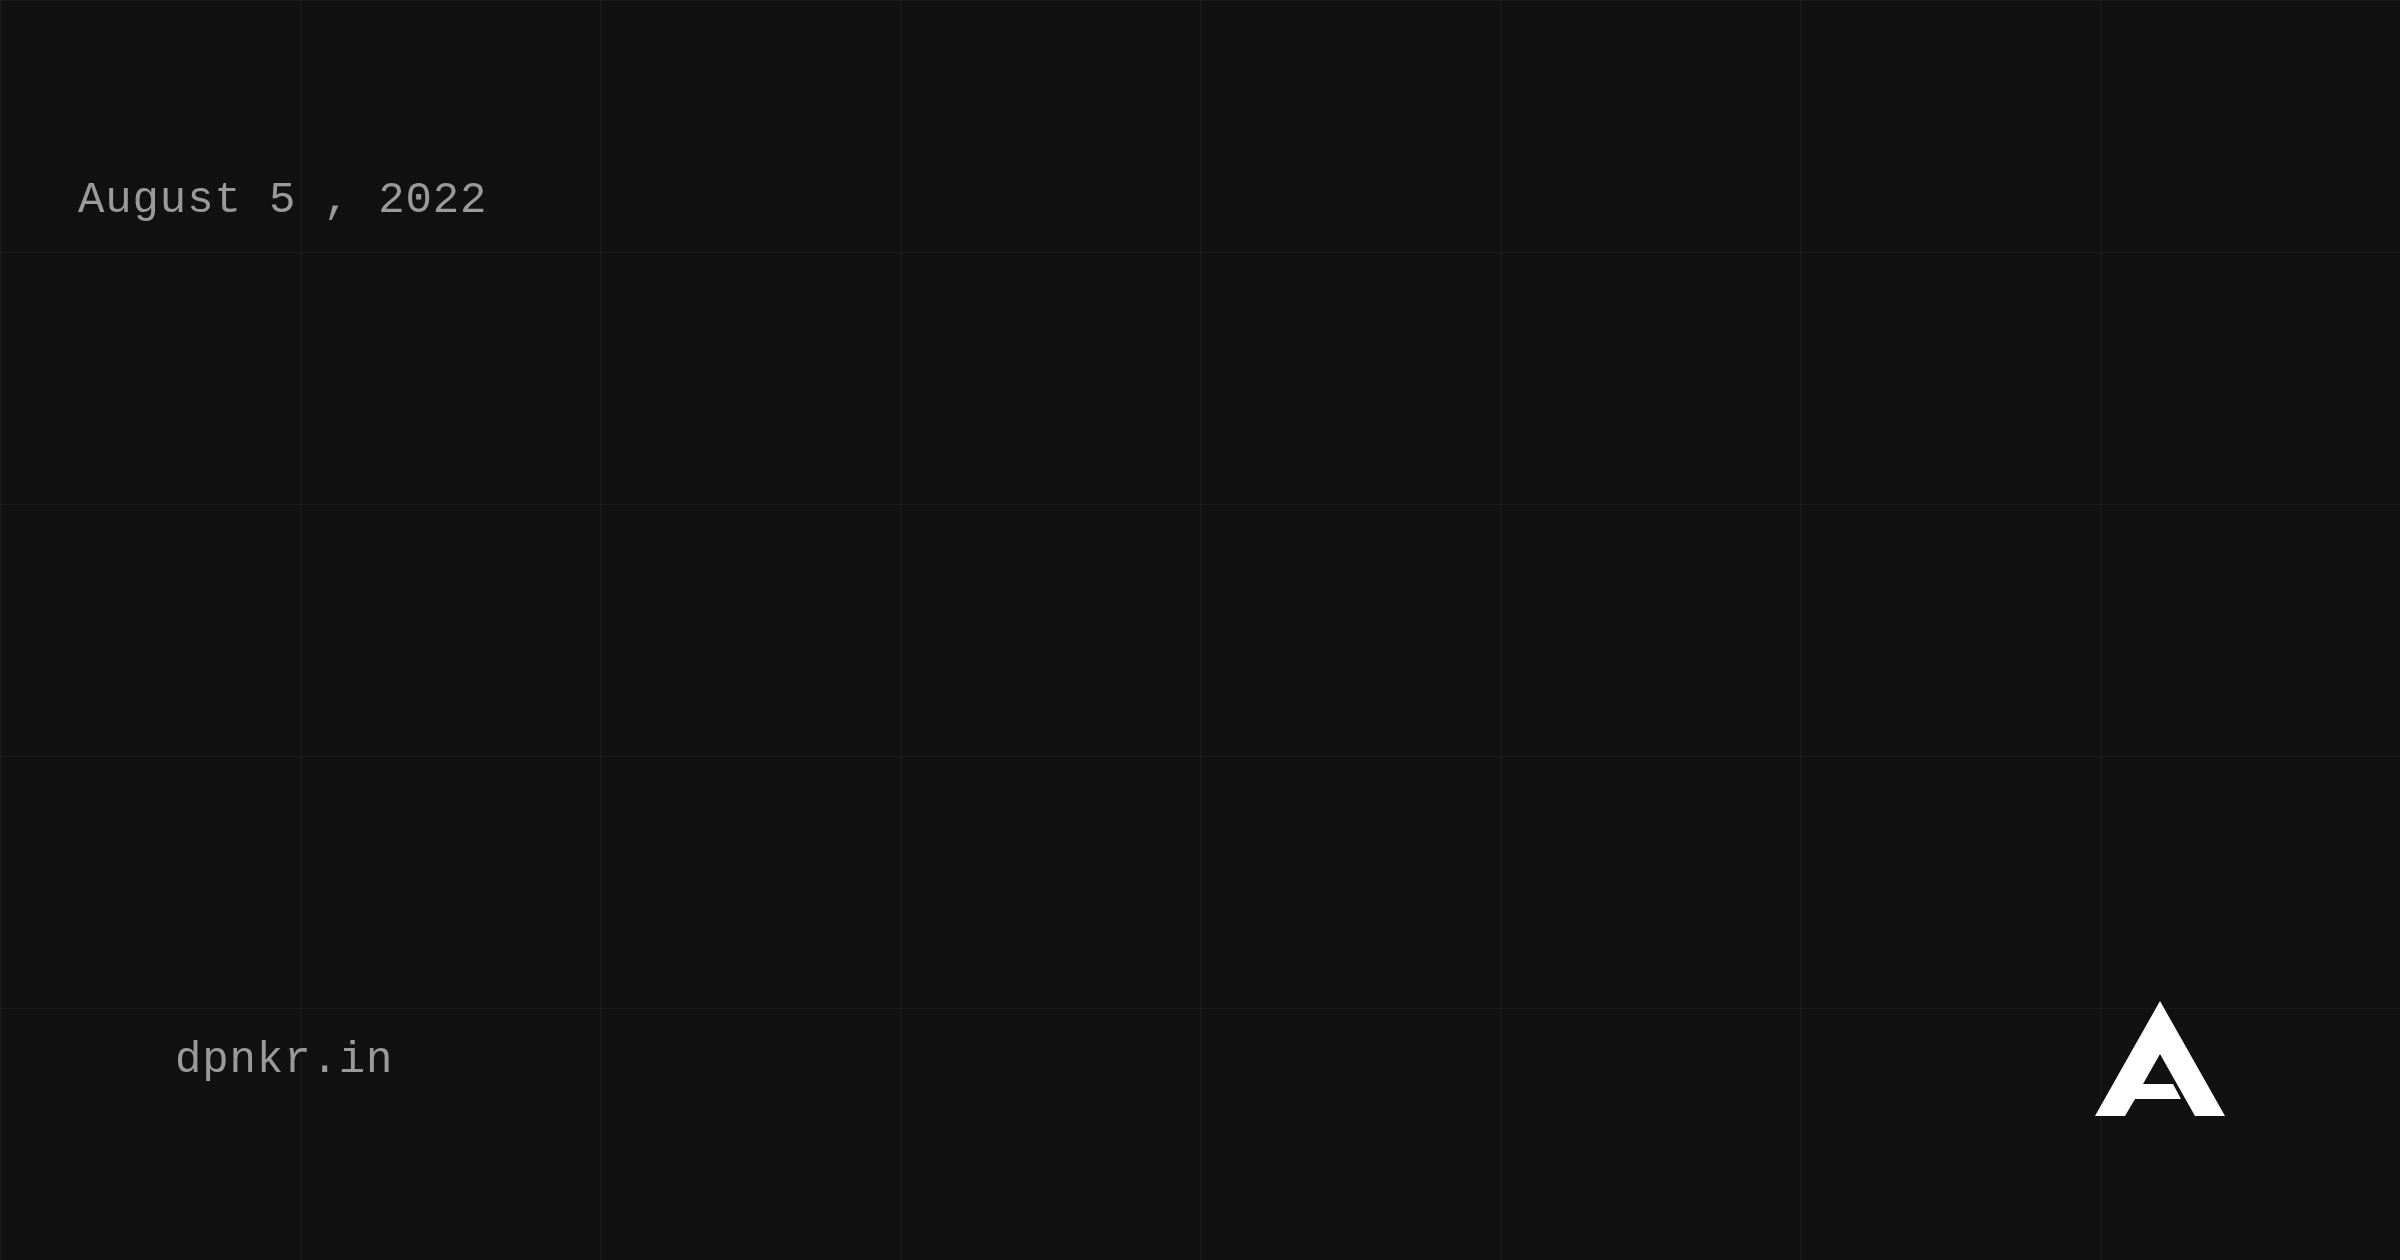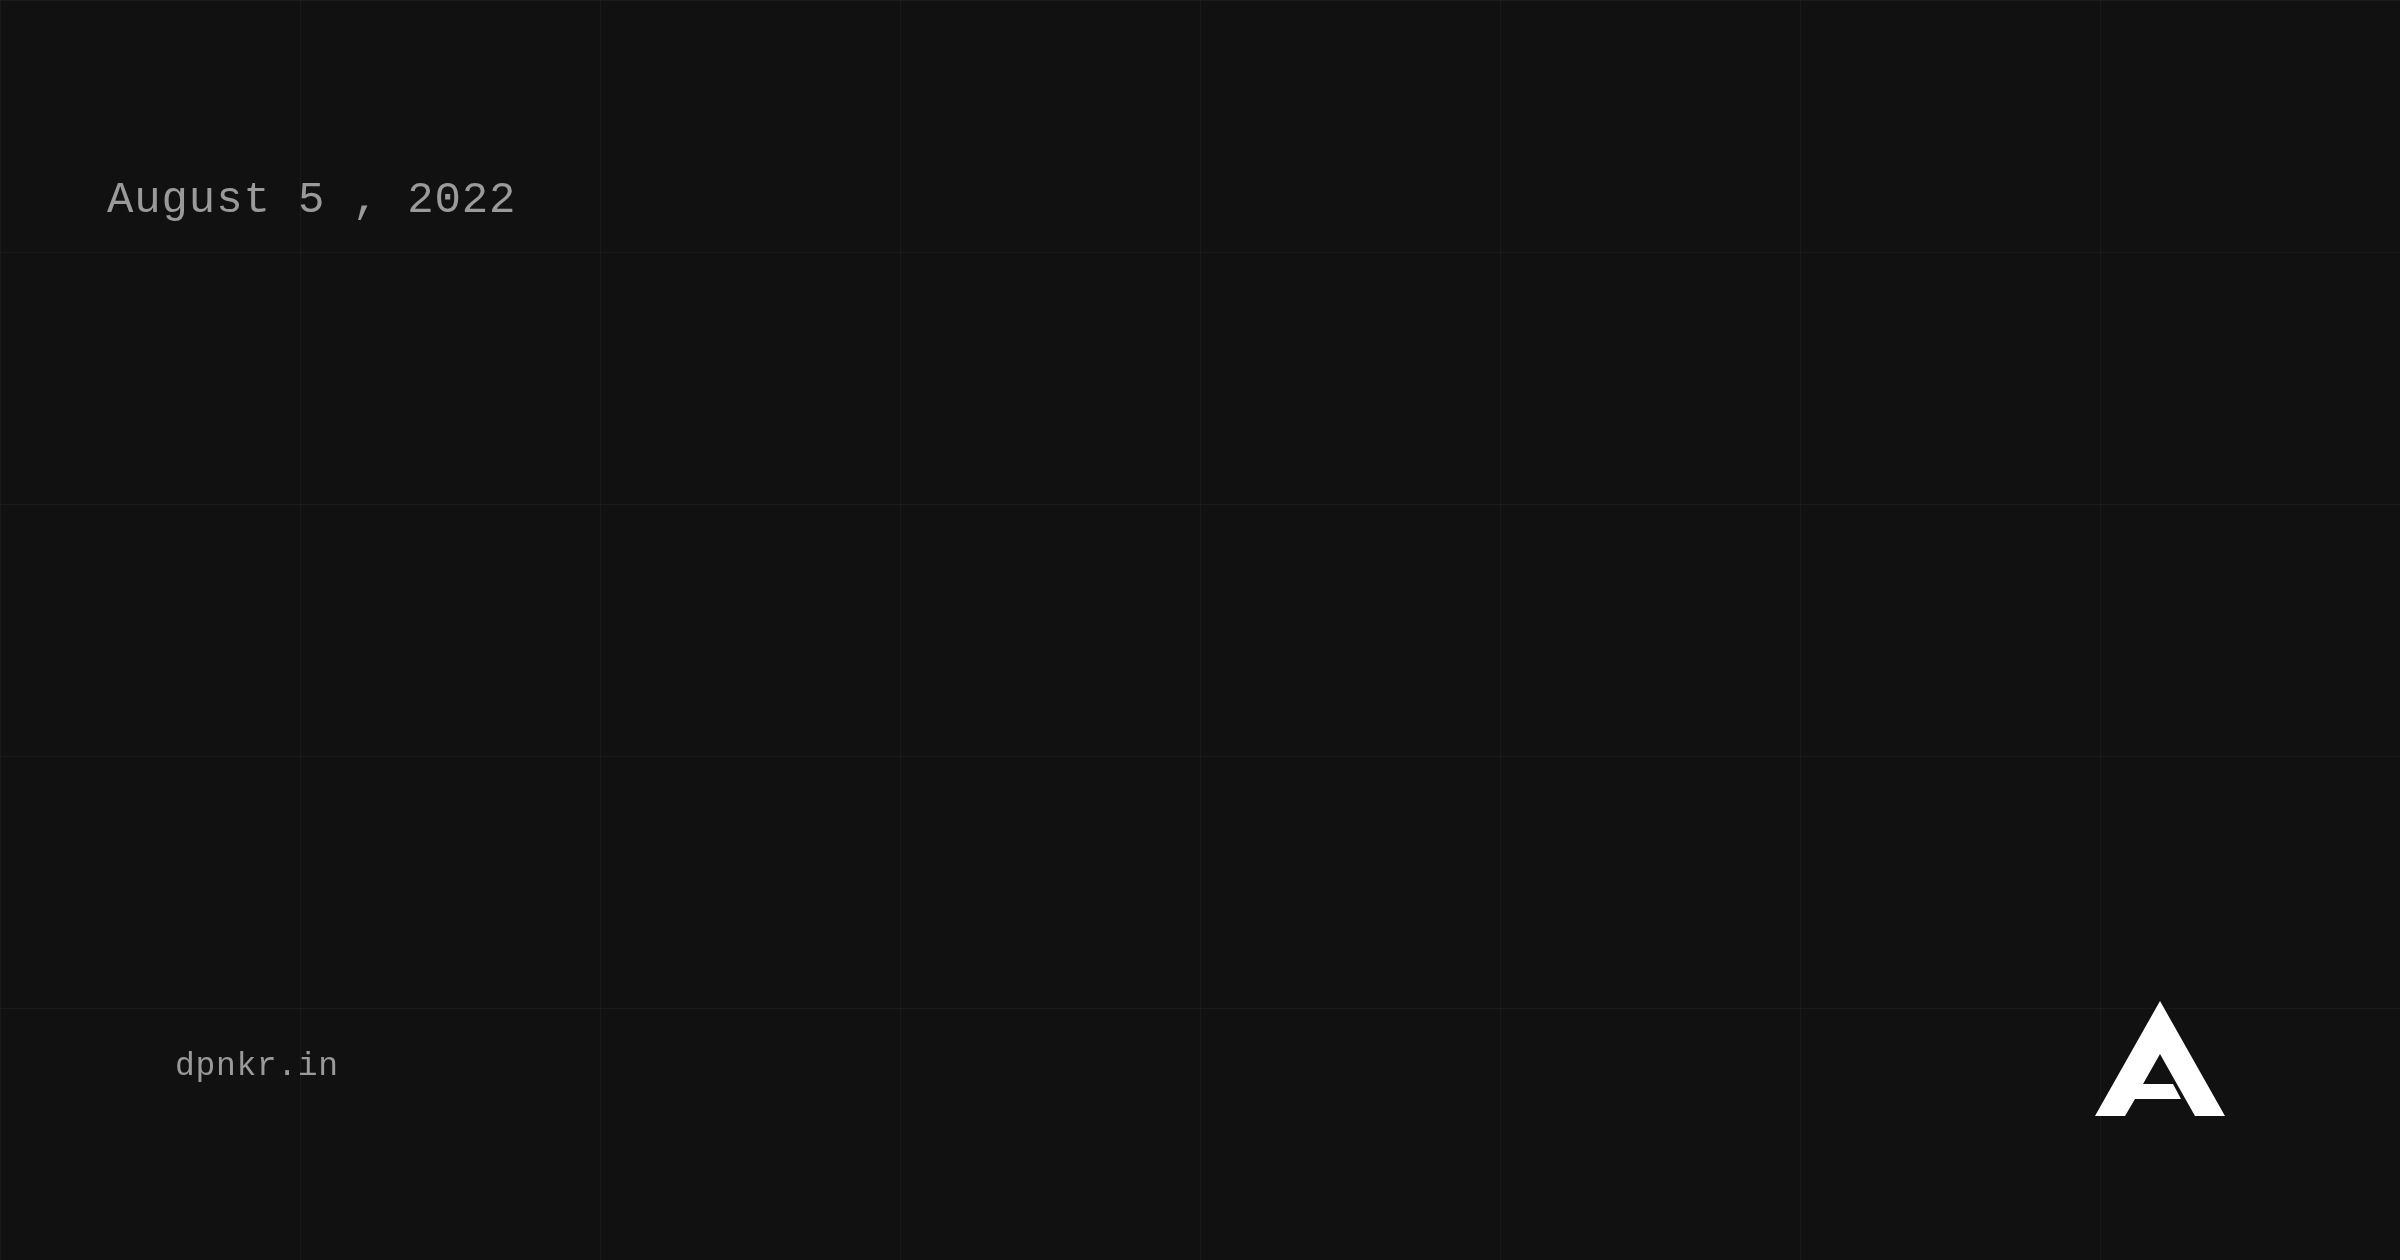--- a/index.html
+++ b/index.html
@@ -25,21 +25,21 @@
       height: 100%;
       background-image: 
         linear-gradient(to right, rgba(255,255,255,0.04) 1px, transparent 1px),
         linear-gradient(to bottom, rgba(255,255,255,0.04) 1px, transparent 1px);
       background-size: 300px 252px;
       pointer-events: none;
     }
     
     .content {
       position: relative;
-      padding: 175px 175px 0 107px;
+      padding: 175px 175px 0 78px;
       height: 100%;
     }
     
     .date {
       font-family: "SF Mono", "Monaco", "Menlo", "Consolas", "Courier New", monospace;
       font-size: 44px;
       color: #9a9a9a;
       font-weight: 400;
       letter-spacing: 0.02em;
     }
@@ -51,21 +51,21 @@
       line-height: 1.12;
       margin-top: 270px;
       letter-spacing: -0.02em;
     }
     
     .site-url {
       position: absolute;
       bottom: 175px;
       left: 175px;
       font-family: "SF Mono", "Monaco", "Menlo", "Consolas", "Courier New", monospace;
-      font-size: 33px;
+      font-size: 44px;
       color: #9a9a9a;
       font-weight: 400;
       letter-spacing: 0.02em;
     }
     
     .logo {
       position: absolute;
       bottom: 140px;
       right: 175px;
     }

